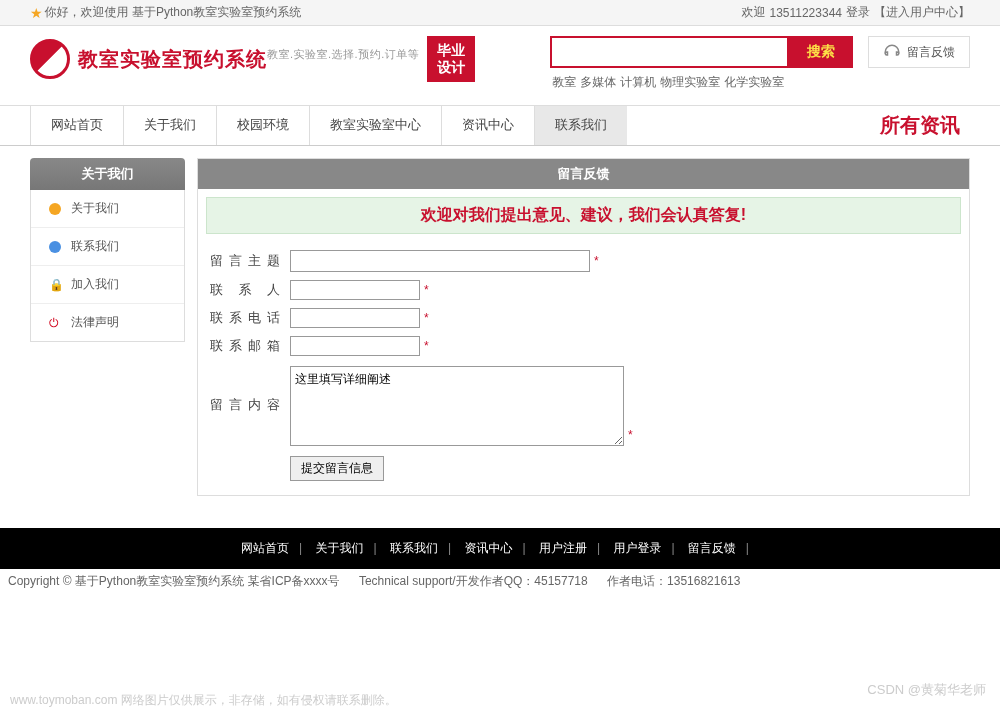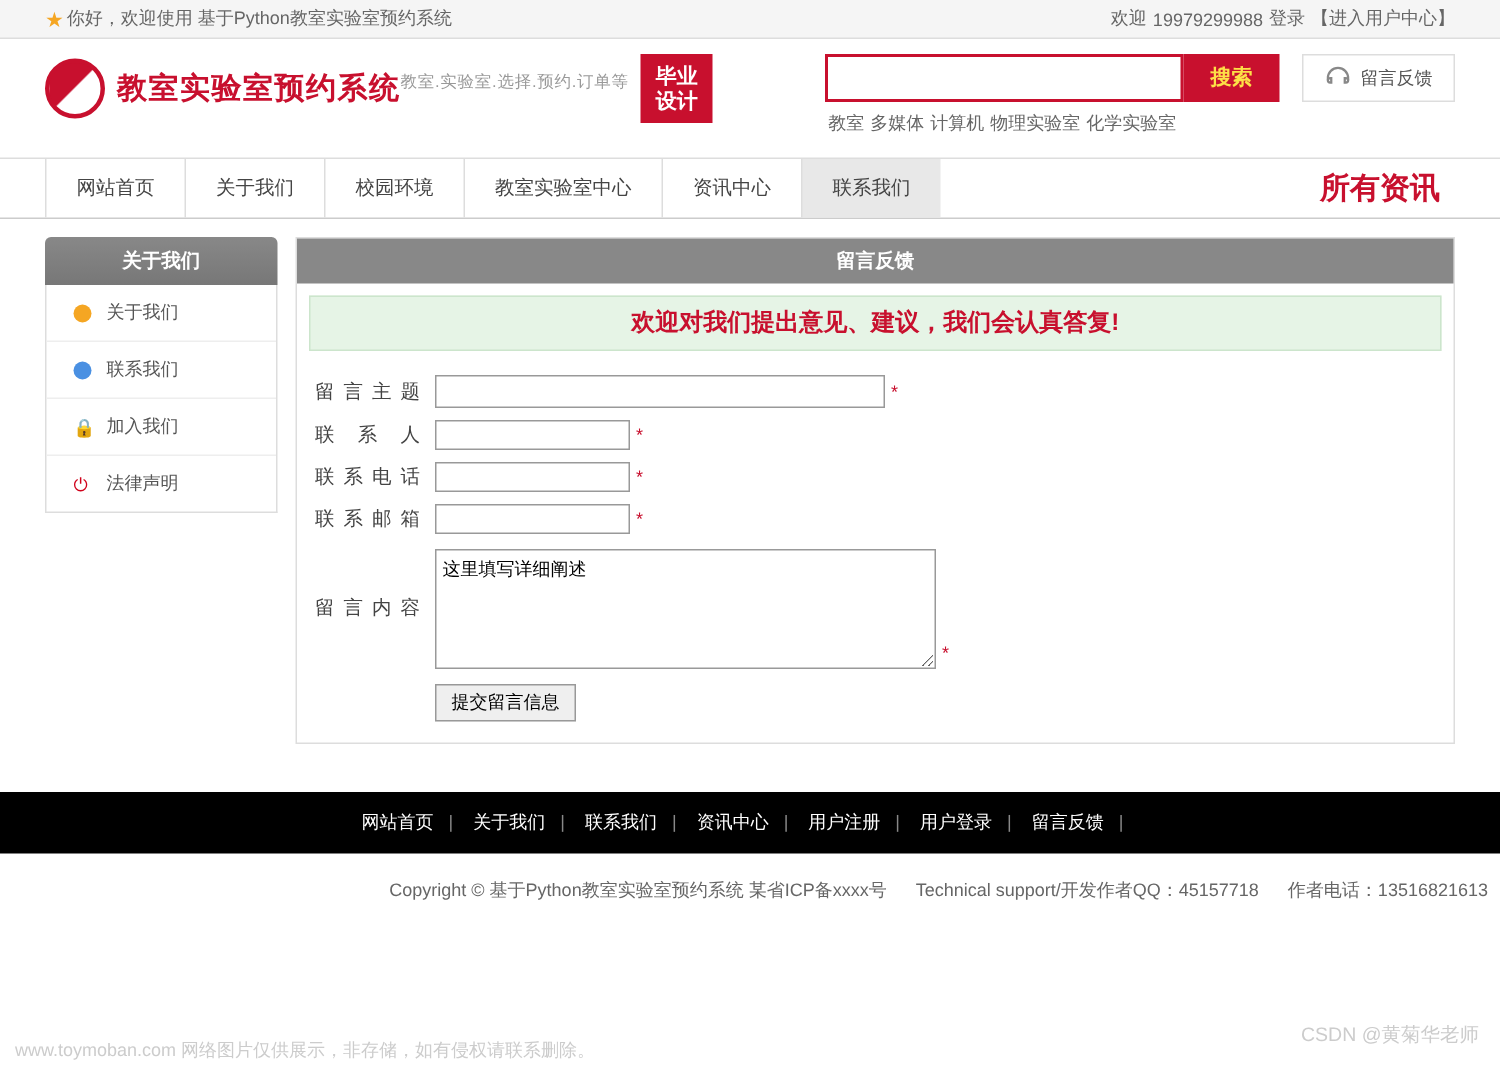--- a/index.html
+++ b/index.html
@@ -59,37 +59,37 @@
     .form-row.top .form-label { padding-top: 30px; }
     .form-input-wide { width: 300px; height: 22px; border: 1px solid #999; padding: 0 4px; }
     .form-input-narrow { width: 130px; height: 20px; border: 1px solid #999; padding: 0 4px; }
     .form-textarea { width: 334px; height: 80px; border: 1px solid #999; padding: 4px; font-family: Liberation Mono, monospace; font-size: 12px; resize: both; }
     .req { color: #c8102e; margin-left: 4px; }
     .submit-btn { margin-left: 80px; margin-top: 6px; padding: 3px 10px; border: 1px solid #999; background: #efefef; cursor: pointer; font-size: 12px; }
     
     .footer-nav { background: #000000; color: #fff; text-align: center; padding: 12px 0; margin-top: 20px; font-size: 12px; }
     .footer-nav span { cursor: pointer; }
     .fsep { margin: 0 10px; color: #888; }
-    .footer-info { text-align: right; padding: 16px 0; color: #666; font-size: 12px; }
+    .footer-info { text-align: left; padding: 4px 0; color: #666; font-size: 12px; }
     .footer-info span { margin: 0 8px; }
     
     .watermark-left { position: fixed; bottom: 8px; left: 10px; color: #ccc; font-size: 12px; }
     .watermark-right { position: fixed; bottom: 18px; right: 14px; color: #ccc; font-size: 13px; }
   </style>
 </head>
 <body>
 
 <div class="top-bar">
   <div class="top-left">
     <span class="star-icon">★</span>
     <span>你好，欢迎使用 基于Python教室实验室预约系统</span>
   </div>
   <div class="top-right">
     <span>欢迎</span>
-    <span>19979299988</span>
+    <span>13511223344</span>
     <span>登录</span>
     <span>【进入用户中心】</span>
   </div>
 </div>
 
 <div class="header">
   <div class="logo-block">
     <div class="logo-circle"></div>
     <div class="logo-text">
       <div class="logo-title">教室实验室预约系统</div>

